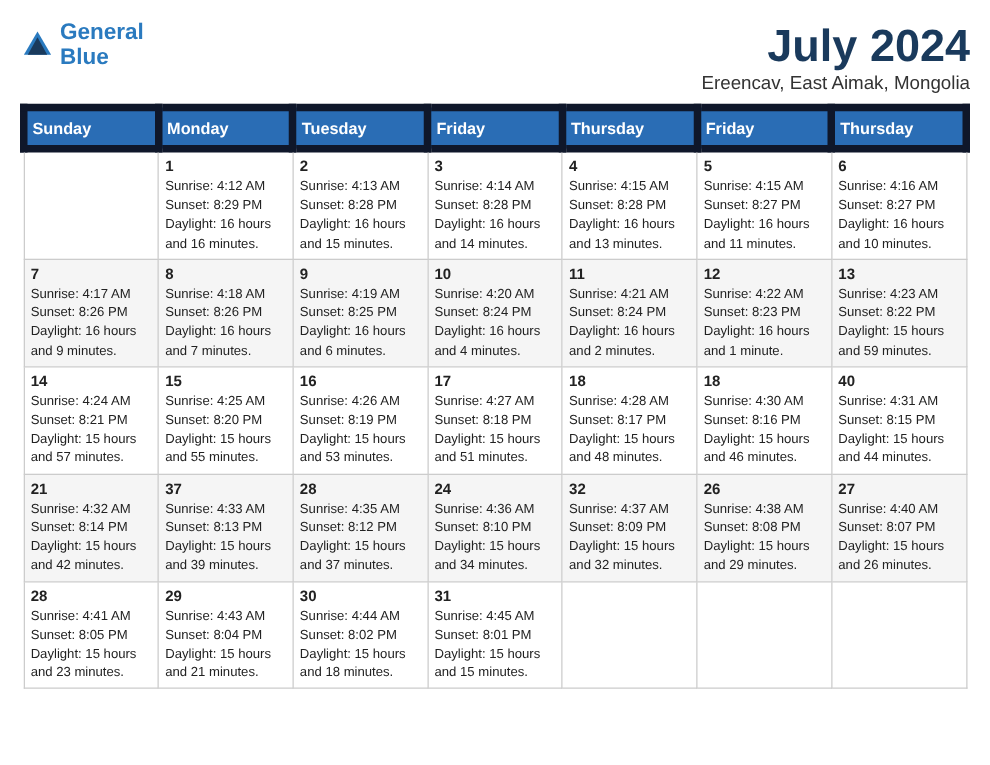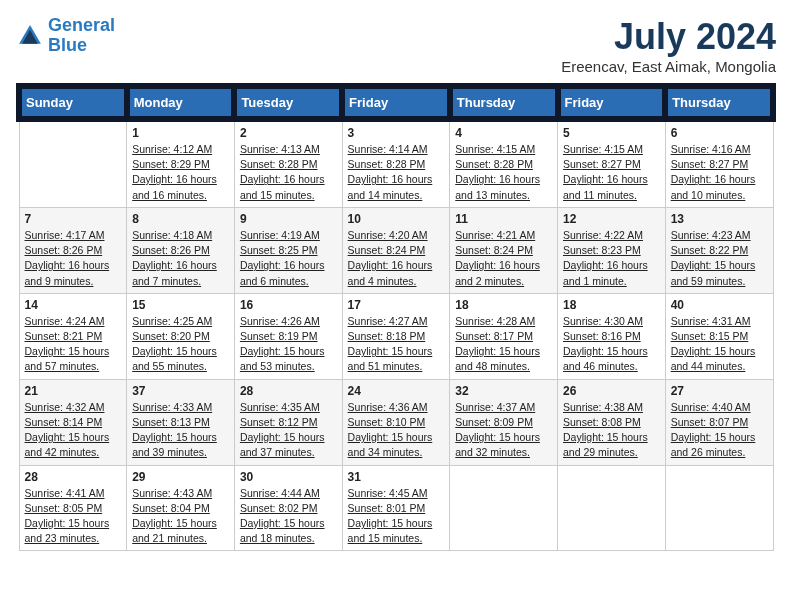--- a/index.html
+++ b/index.html
@@ -75,21 +75,20 @@
     }
     .day-num {
       font-weight: bold;
       font-size: 12px;
       display: block;
       margin-bottom: 2px;
     }
     .cell-text {
       line-height: 1.45;
       font-size: 10.5px;
-      text-decoration: underline;
     }
   </style>
 </head>
 <body>
 
 <div class="header">
   <div class="logo">
     <svg class="logo-icon" viewBox="0 0 36 36" xmlns="http://www.w3.org/2000/svg">
       <polygon points="18,4 32,28 4,28" fill="#2a7abf"></polygon>
       <polygon points="18,10 28,28 8,28" fill="#1a3a5c"></polygon>

